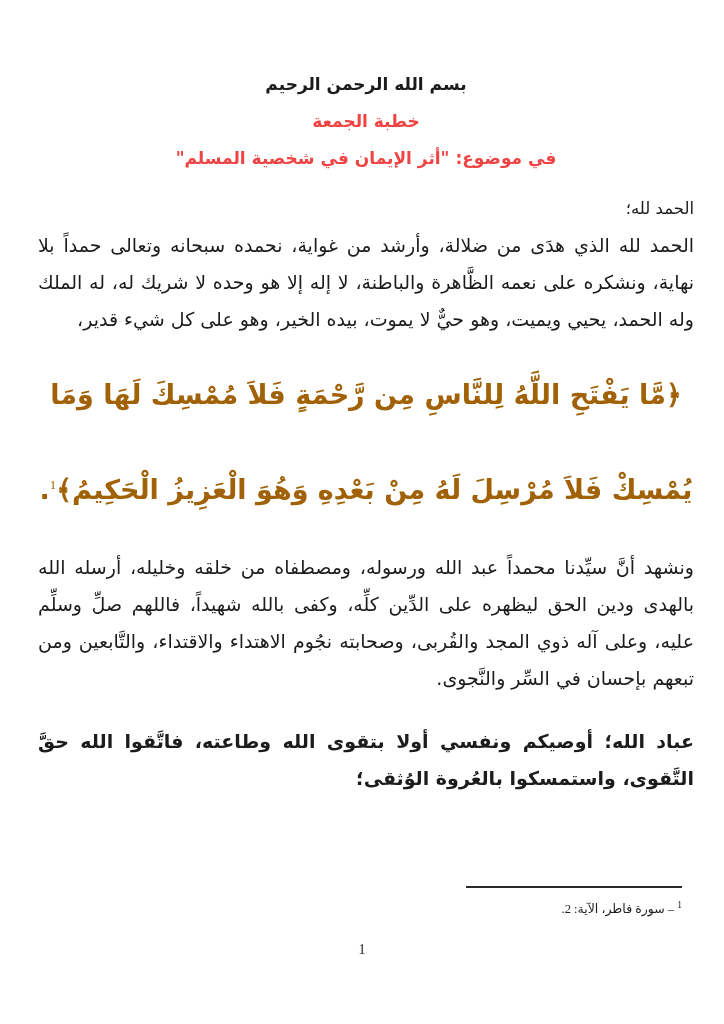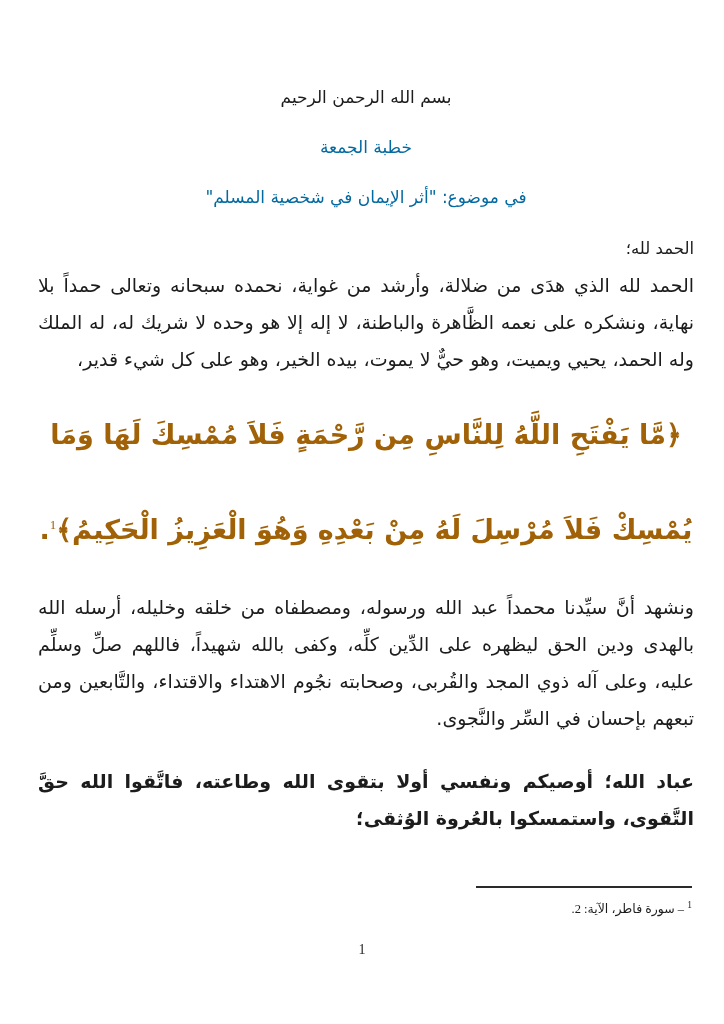--- a/index.html
+++ b/index.html
@@ -20,27 +20,27 @@
     background: #ffffff;
     direction: rtl;
     font-family: "DejaVu Sans", sans-serif;
     color: #1c1c1c;
     padding: 64px 30px 0 38px;
     overflow: hidden;
   }
   
   .doc-header { text-align: center; }
   .doc-header p, .doc-header h1 {
-    margin: 16px;
+    margin: 3px;
     font-size: 17px;
     line-height: 34px;
-    font-weight: normal;
+    font-weight: bold;
   }
   .teal {
-    color: #0369a1;
+    color: #ef4444;
     font-weight: bold;
   }
   
   .opening {
     margin: 15px 0 0 0;
     font-size: 16.5px;
     line-height: 37px;
   }
   .body-par {
     margin: 0;
@@ -60,21 +60,21 @@
   }
   .verse sup {
     font-size: 13px;
     font-weight: normal;
     font-family: "Liberation Serif", "DejaVu Serif", serif;
   }
   
   .footnote-area {
     position: absolute;
     top: 886px;
-    right: 32px;
+    right: 42px;
     left: 38px;
   }
   .footnote-rule {
     width: 216px;
     height: 2px;
     background: #2a2a2a;
     margin: 0 0 7px auto; 
   }
   .footnote {
     margin: 0;

